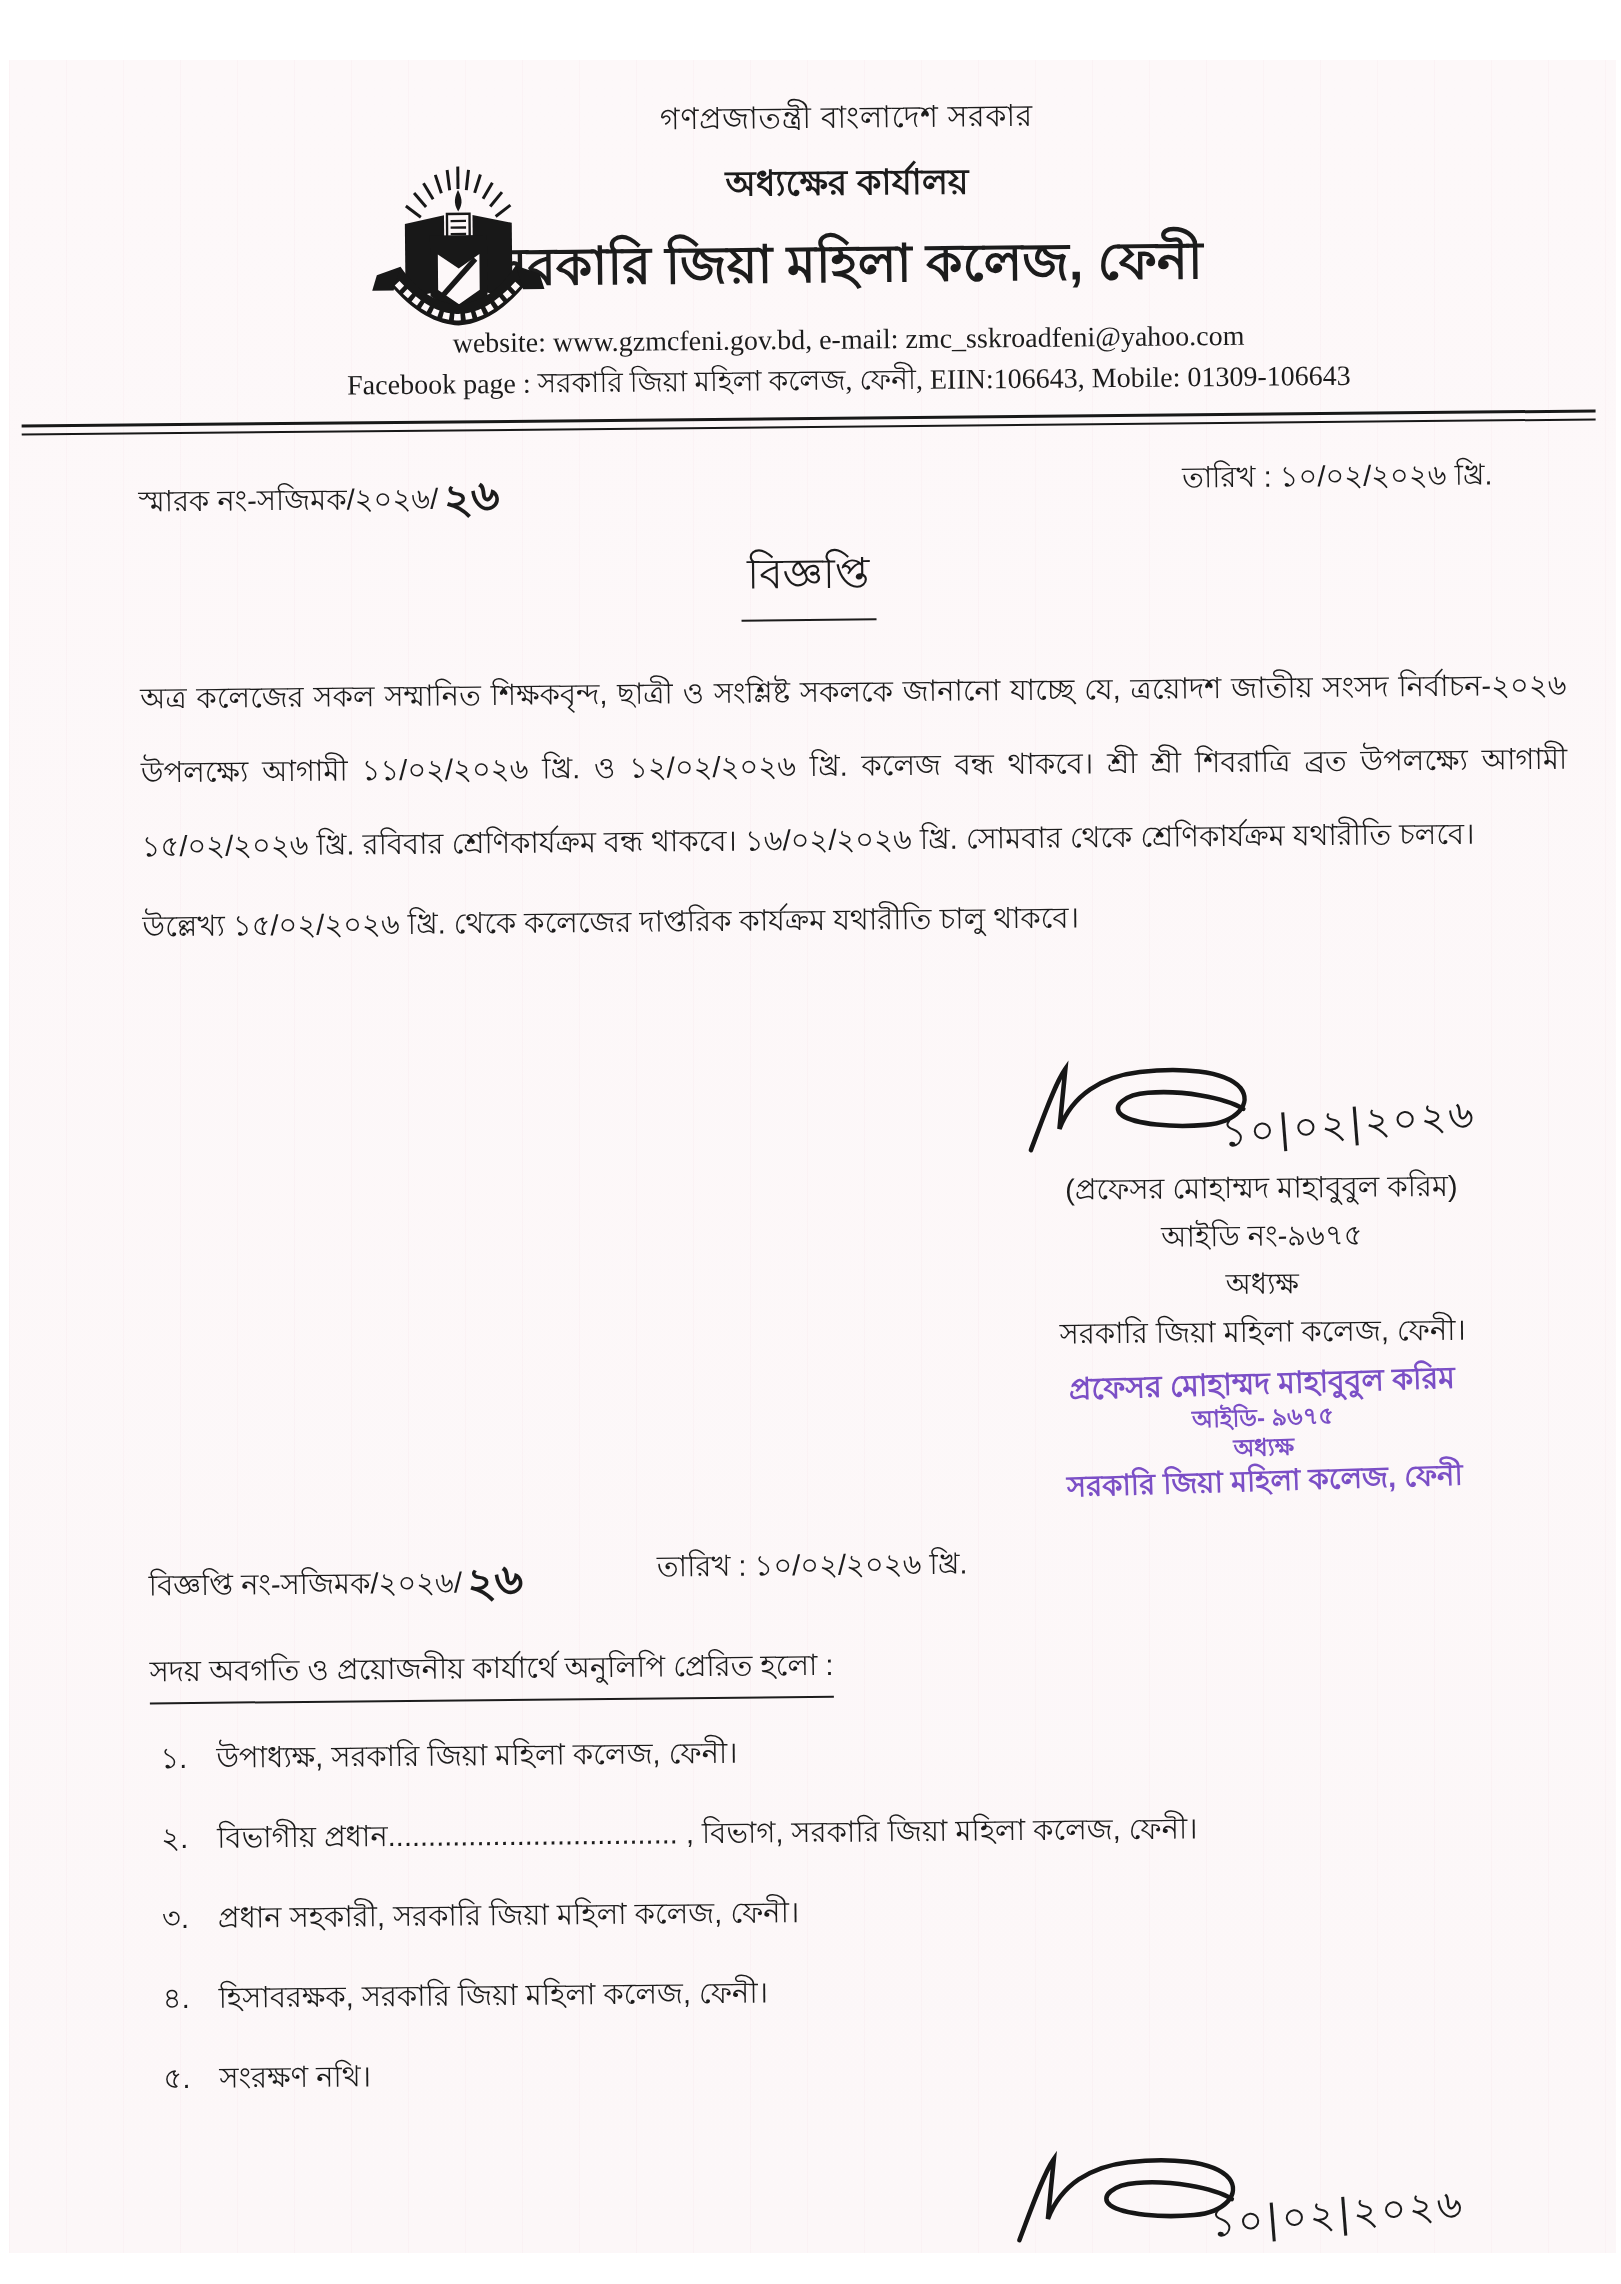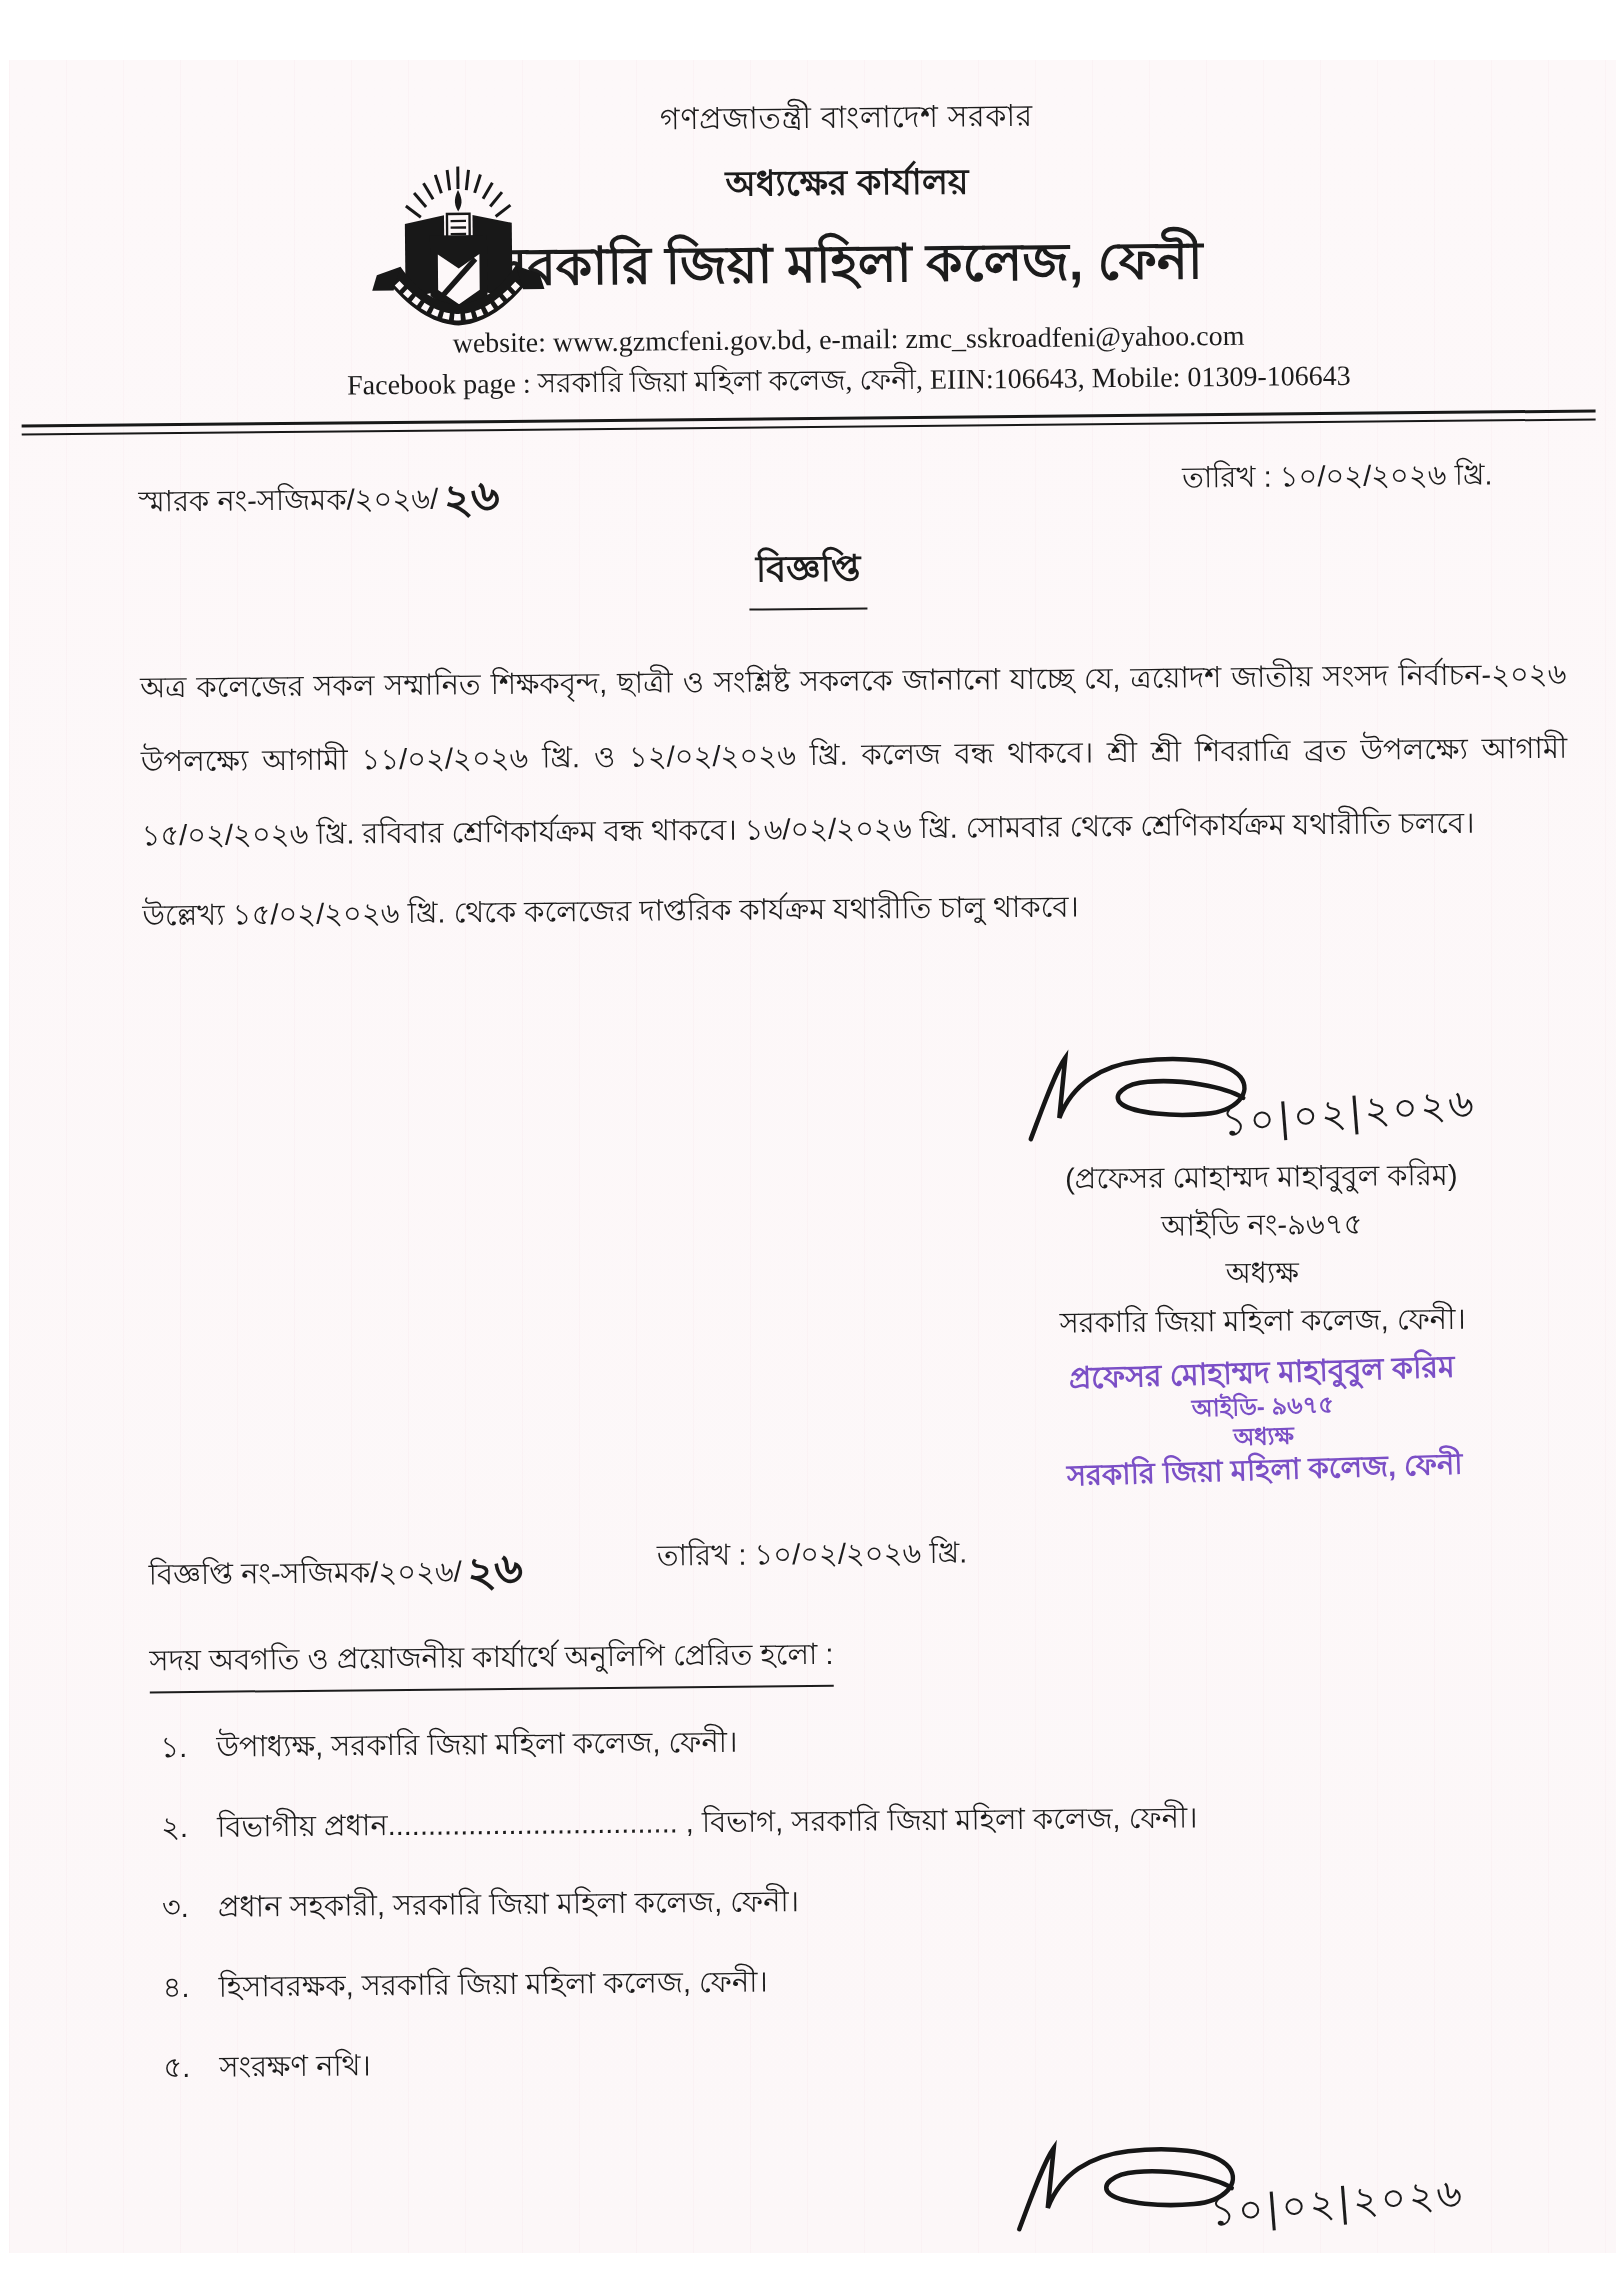--- a/index.html
+++ b/index.html
@@ -25,21 +25,21 @@
   .h-fb{font-family:"Liberation Serif",serif;font-size:28px;margin-top:3.9px;}
   .logo{position:absolute;left:358px;top:103px;}
 
   .rule{margin:10.5px 14.4px 0 18.3px;border-top:3.9px solid #181818;border-bottom:2px solid #181818;height:6.5px;}
 
   .memo-row{display:flex;justify-content:space-between;align-items:flex-start;
     margin:30px 118px 0 134px;font-size:29px;}
   .hand-num{display:inline-block;font-size:43px;font-family:"DejaVu Serif",serif;
     transform:rotate(-7deg) translateY(3.9px);margin-left:5.2px;font-weight:bold;}
   .title-wrap{text-align:center;margin-top:11.8px;}
-  .title{display:inline-block;font-size:36px;font-weight:bold;border-bottom:2.6px solid #1c1c1c;
+  .title{display:inline-block;font-size:42px;font-weight:normal;border-bottom:2.6px solid #1c1c1c;
     padding:0 6.5px 6.5px;}
 
   .para{margin:34px 46px 0 134px;font-size:29px;line-height:74px;text-align:justify;}
   .para2{margin:6.5px 46px 0 134px;font-size:29px;line-height:74px;}
 
   .sig{width:640px;margin:97px 36px 0 auto;text-align:center;font-size:29px;line-height:48px;}
   .sig2{width:653px;margin:46px 91px 0 auto;text-align:center;font-size:29px;line-height:48px;}
   .scrawl-line{position:relative;height:124px;margin-bottom:-10.5px;}
   .scrawl-svg{position:absolute;left:72px;top:0;}
   .sig2 .scrawl-svg{left:118px;}

